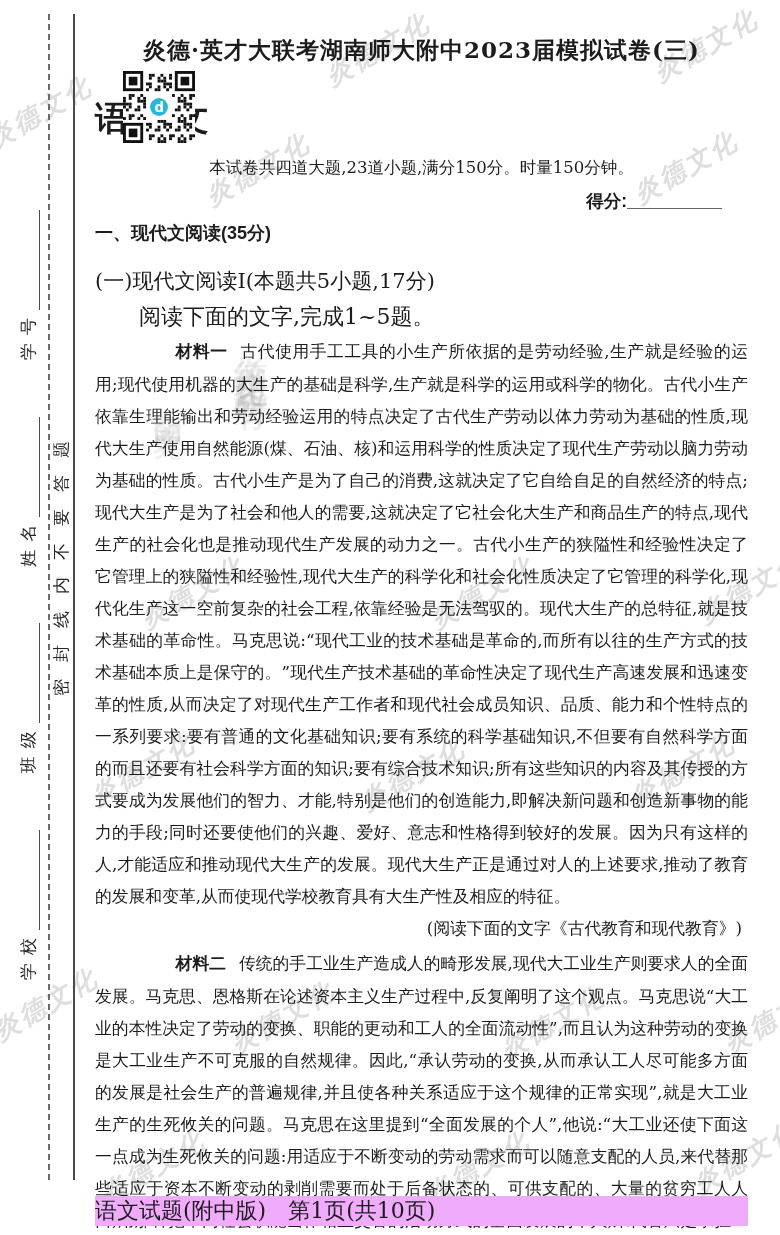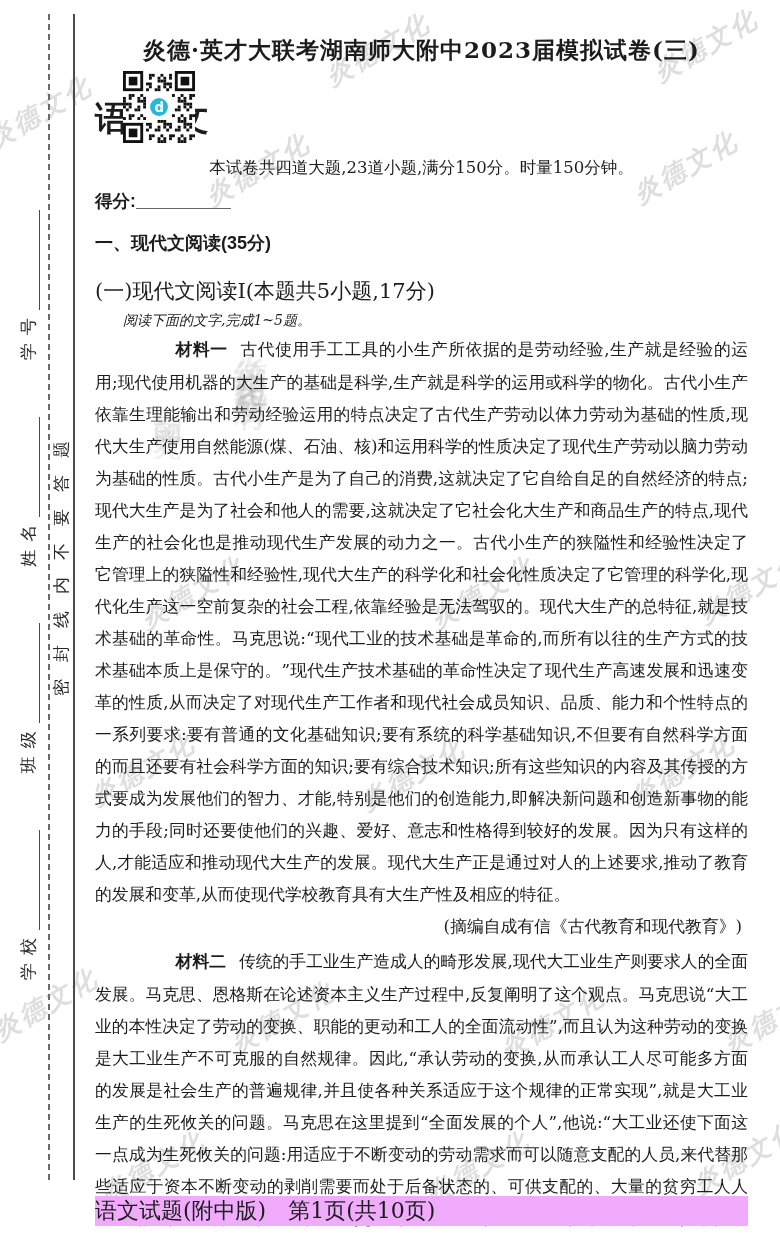--- a/index.html
+++ b/index.html
@@ -31,28 +31,28 @@
       font-family:"Liberation Sans",sans-serif;color:#262626;white-space:nowrap;}
 
   
   .content{position:absolute;left:95px;top:27px;width:653px;}
   .header-title{text-align:center;font-size:23px;font-weight:bold;letter-spacing:1px;
       margin-top:8px;}
   .qr-wrap{position:absolute;left:28px;top:44px;width:72px;height:74px;}
   .subject-title{text-align:left;font-size:34px;font-weight:bold;margin-top:30px;
       letter-spacing:6px;}
   .exam-info{text-align:center;font-size:16.5px;margin-top:15px;}
-  .score-row{text-align:left;margin-top:10px;padding-right:26px;
+  .score-row{text-align:right;margin-top:10px;padding-right:26px;
       font-family:"Liberation Sans",sans-serif;font-weight:bold;font-size:17.5px;}
   .score-blank{display:inline-block;width:95px;height:17px;border-bottom:1.5px solid #666;
       vertical-align:-2px;}
   .sec-title{font-size:18px;font-weight:bold;font-family:"Liberation Sans",sans-serif;
-      margin-top:18px;}
+      margin-top:8px;}
   .part-title{font-size:21px;margin-top:22px;}
-  .instruction{font-size:14px;margin-top:7px;text-indent:2em;font-style:italic;}
+  .instruction{font-size:22px;margin-top:7px;text-indent:2em;}
   .para{font-size:16.8px;line-height:32px;text-align:justify;text-indent:2em;margin:3px 0 0 0;}
   .mat-label{font-weight:bold;font-family:"Liberation Sans",sans-serif;margin-right:13px;margin-left:47px;}
   .attribution{text-align:right;font-size:16.8px;line-height:32px;margin:0;padding-right:6px;}
   .footer{position:absolute;left:95px;top:1196px;width:653px;text-align:left;
       font-size:22px;background:#f0abfc;}
 </style>
 </head>
 <body>
 
 <div class="page">
@@ -269,21 +269,21 @@
     <div class="score-row">
       <span>得分:</span><span class="score-blank"></span>
     </div>
 
     <div class="sec-title">一、现代文阅读(35分)</div>
     <div class="part-title">(一)现代文阅读Ⅰ(本题共5小题,17分)</div>
     <div class="instruction">阅读下面的文字,完成1~5题。</div>
 
     <p class="para"><span class="mat-label">材料一</span><span>古代使用手工工具的小生产所依据的是劳动经验,生产就是经验的运用;现代使用机器的大生产的基础是科学,生产就是科学的运用或科学的物化。古代小生产依靠生理能输出和劳动经验运用的特点决定了古代生产劳动以体力劳动为基础的性质,现代大生产使用自然能源(煤、石油、核)和运用科学的性质决定了现代生产劳动以脑力劳动为基础的性质。古代小生产是为了自己的消费,这就决定了它自给自足的自然经济的特点;现代大生产是为了社会和他人的需要,这就决定了它社会化大生产和商品生产的特点,现代生产的社会化也是推动现代生产发展的动力之一。古代小生产的狭隘性和经验性决定了它管理上的狭隘性和经验性,现代大生产的科学化和社会化性质决定了它管理的科学化,现代化生产这一空前复杂的社会工程,依靠经验是无法驾驭的。现代大生产的总特征,就是技术基础的革命性。马克思说:“现代工业的技术基础是革命的,而所有以往的生产方式的技术基础本质上是保守的。”现代生产技术基础的革命性决定了现代生产高速发展和迅速变革的性质,从而决定了对现代生产工作者和现代社会成员知识、品质、能力和个性特点的一系列要求:要有普通的文化基础知识;要有系统的科学基础知识,不但要有自然科学方面的而且还要有社会科学方面的知识;要有综合技术知识;所有这些知识的内容及其传授的方式要成为发展他们的智力、才能,特别是他们的创造能力,即解决新问题和创造新事物的能力的手段;同时还要使他们的兴趣、爱好、意志和性格得到较好的发展。因为只有这样的人,才能适应和推动现代大生产的发展。现代大生产正是通过对人的上述要求,推动了教育的发展和变革,从而使现代学校教育具有大生产性及相应的特征。</span></p>
 
-    <p class="attribution">(摘编自成有信《古代教育和现代教育》)</p>
+    <p class="attribution">(阅读下面的文字《古代教育和现代教育》)</p>
 
     <p class="para"><span class="mat-label">材料二</span><span>传统的手工业生产造成人的畸形发展,现代大工业生产则要求人的全面发展。马克思、恩格斯在论述资本主义生产过程中,反复阐明了这个观点。马克思说“大工业的本性决定了劳动的变换、职能的更动和工人的全面流动性”,而且认为这种劳动的变换是大工业生产不可克服的自然规律。因此,“承认劳动的变换,从而承认工人尽可能多方面的发展是社会生产的普遍规律,并且使各种关系适应于这个规律的正常实现”,就是大工业生产的生死攸关的问题。马克思在这里提到“全面发展的个人”,他说:“大工业还使下面这一点成为生死攸关的问题:用适应于不断变动的劳动需求而可以随意支配的人员,来代替那些适应于资本不断变动的剥削需要而处于后备状态的、可供支配的、大量的贫穷工人人口;用那种把不同社会职能当作相互交替的活动方式的全面发展的个人,来代替只是承担一种局部职能的局部个人。”这就是现代生产对人的全面发展提出的客观要求。</span></p>
 
     <p class="para"></p>
 
   </div>
 
   <div class="footer">语文试题(附中版)　第1页(共10页)</div>
 
 </div>

